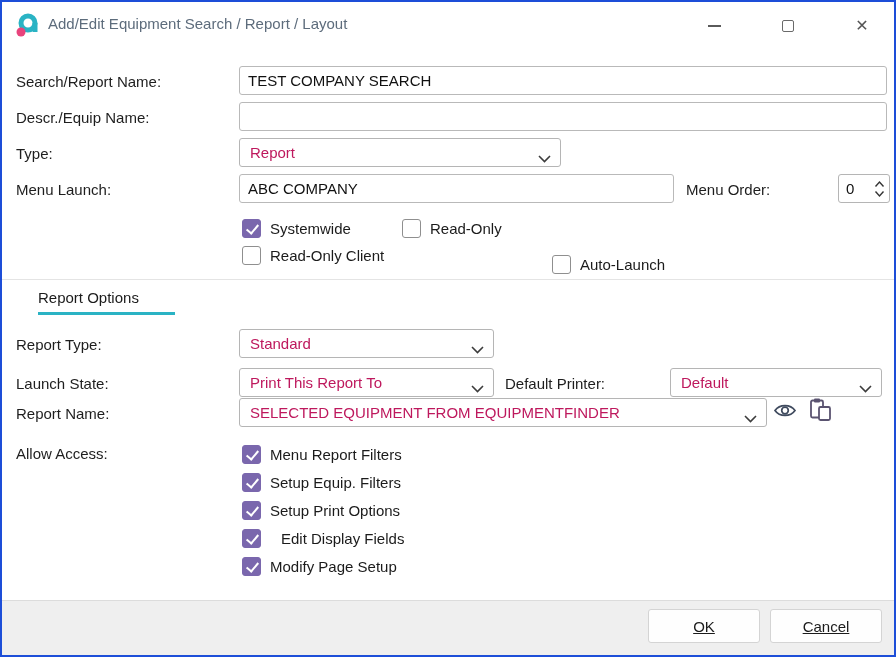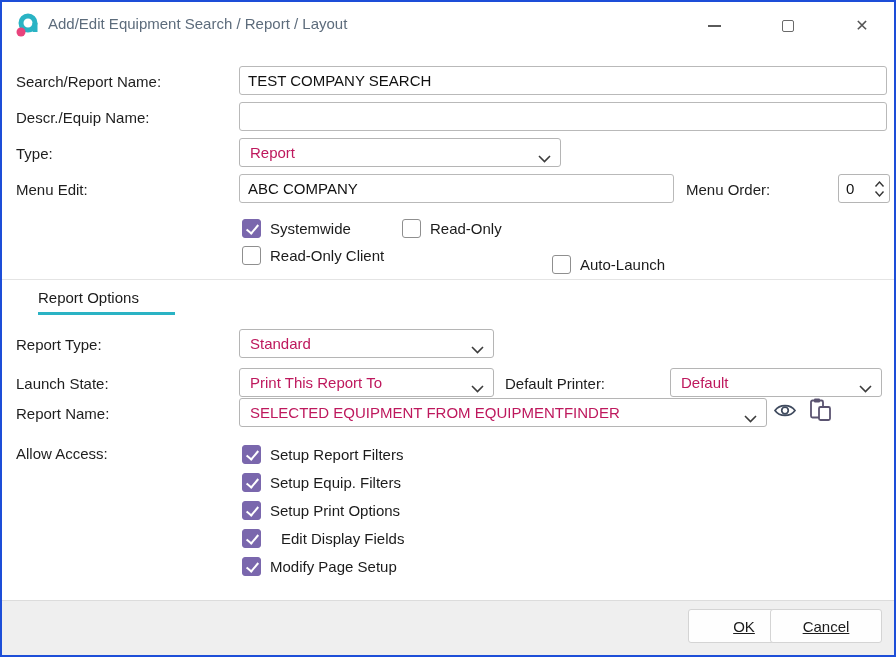--- a/index.html
+++ b/index.html
@@ -92,21 +92,21 @@
   <span class="lbl" style="left:14px; top:143px;">Type:</span>
   <div class="dd" style="left:237px; top:136px; width:322px;">
     <span class="ddval">Report</span>
     <span class="chev">
       <svg width="13" height="8" viewBox="0 0 13 8">
           <polyline points="1,1 6.5,6.5 12,1" fill="none" stroke="#3c3c3c" stroke-width="1.6"></polyline>
         </svg>
     </span>
   </div>
 
-  <span class="lbl" style="left:14px; top:179px;">Menu Edit:</span>
+  <span class="lbl" style="left:14px; top:179px;">Menu Launch:</span>
   <input class="tinput" style="left: 237px; top: 172px; width: 435px;" value="ABC COMPANY">
   <span class="lbl" style="left:684px; top:179px;">Menu Order:</span>
   <div class="spinner" style="left:836px; top:172px; width:52px;">
     <span>0</span>
     <span class="spin-arrows">
       <svg width="11" height="18" viewBox="0 0 11 18">
         <polyline points="1.5,6.5 5.5,2 9.5,6.5" fill="none" stroke="#333" stroke-width="1.4"></polyline>
         <polyline points="1.5,11.5 5.5,16 9.5,11.5" fill="none" stroke="#333" stroke-width="1.4"></polyline>
       </svg>
     </span>
@@ -187,41 +187,41 @@
         <rect x="5" y="1.5" width="6" height="4" rx="1" fill="#5a5370"></rect>
         <rect x="10" y="10" width="11" height="13" rx="1.5" fill="#fff" stroke="#5a5370" stroke-width="1.8"></rect>
       </svg>
     </span>
   </button>
 
   <span class="lbl" style="left:14px; top:443px;">Allow Access:</span>
 
   <div class="cb" style="left:240px; top:443px;">
     <span class="box checked"></span>
-    <span class="cblbl">Setup Report Filters</span>
+    <span class="cblbl">Menu Report Filters</span>
   </div>
   <div class="cb" style="left:240px; top:471px;">
     <span class="box checked"></span>
     <span class="cblbl">Setup Equip. Filters</span>
   </div>
   <div class="cb" style="left:240px; top:499px;">
     <span class="box checked"></span>
     <span class="cblbl">Setup Print Options</span>
   </div>
   <div class="cb" style="left:240px; top:527px;gap:20px;">
     <span class="box checked"></span>
     <span class="cblbl">Edit Display Fields</span>
   </div>
   <div class="cb" style="left:240px; top:555px;">
     <span class="box checked"></span>
     <span class="cblbl">Modify Page Setup</span>
   </div>
 
   <div class="footer">
-    <button class="btn" style="left:646px;margin-left:40px;">
+    <button class="btn" style="left:646px;">
       <span class="btn-lbl">OK</span>
     </button>
     <button class="btn" style="left:768px;">
       <span class="btn-lbl">Cancel</span>
     </button>
   </div>
 
 </div>
 
 </body></html>

